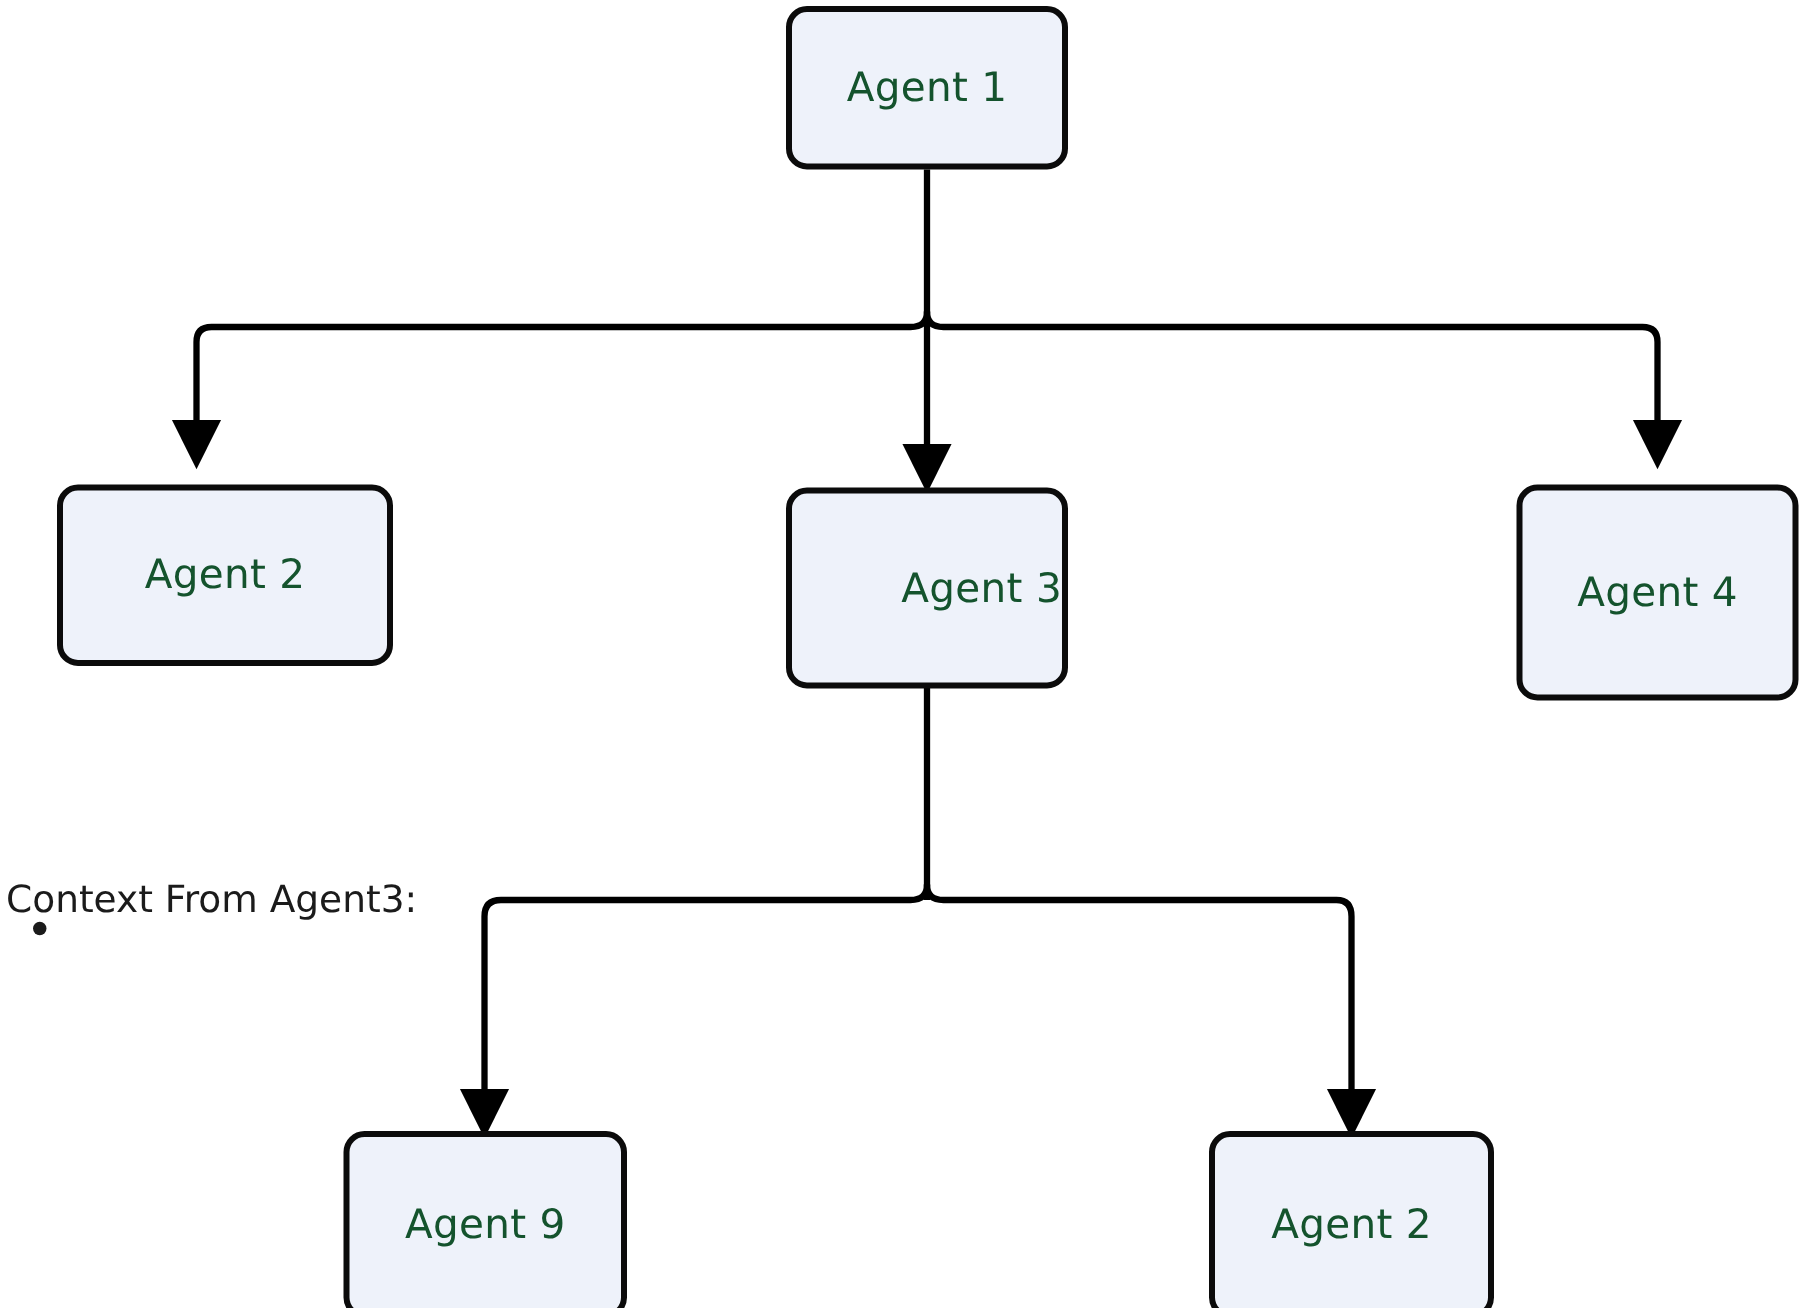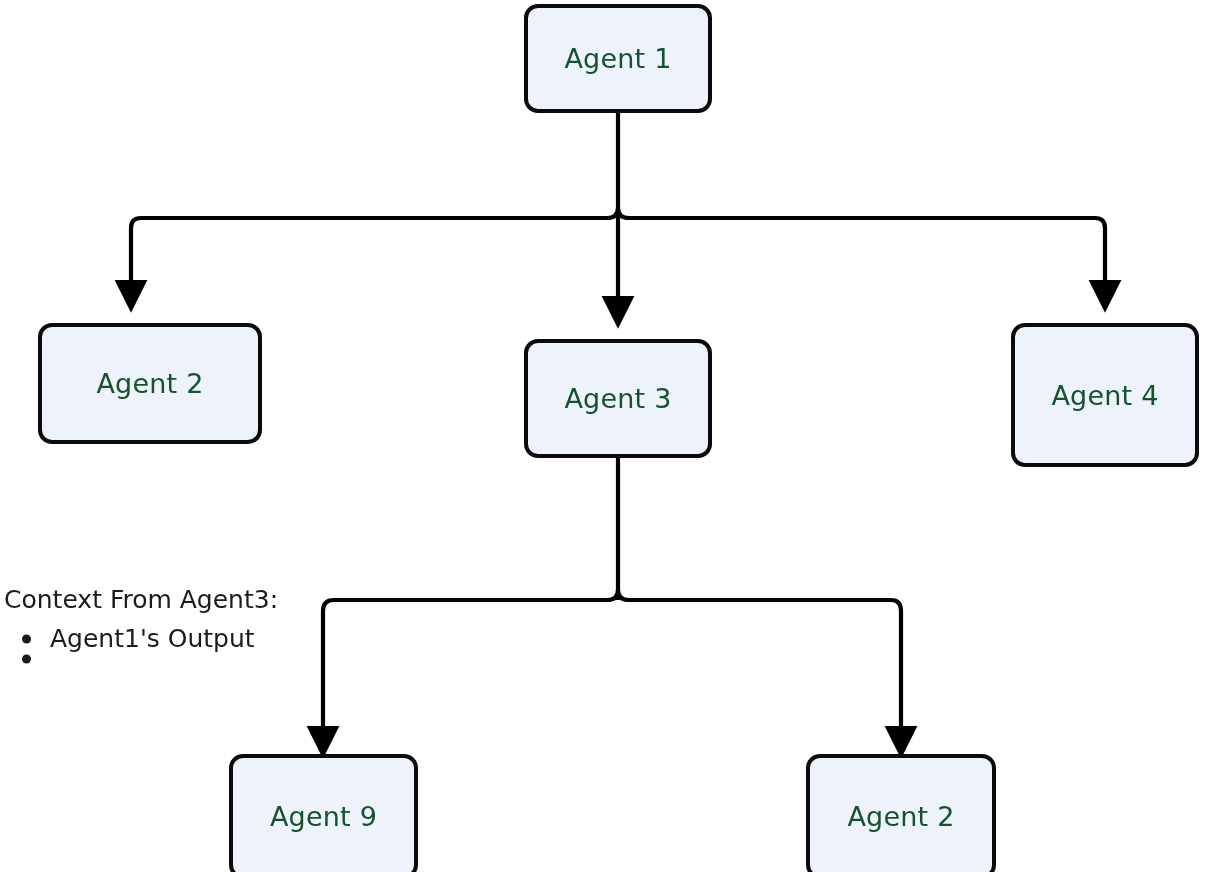--- a/index.html
+++ b/index.html
@@ -110,42 +110,38 @@
   </svg>
 
   <div class="node" style="left:524px; top:4px; width:188px; height:109px;">
     <span>Agent 1</span>
   </div>
 
   <div class="node" style="left:38px; top:323px; width:224px; height:121px;">
     <span>Agent 2</span>
   </div>
 
-  <div class="node" style="left:524px; top:339px; width:188px; height:119px;">
+  <div class="node" style="left:524px; top:325px; width:188px; height:134px;justify-content:flex-end;">
     <span>Agent 3</span>
   </div>
 
   <div class="node" style="left:1011px; top:323px; width:188px; height:144px;">
     <span>Agent 4</span>
   </div>
 
   <div class="node" style="left:229px; top:754px; width:189px; height:125px;">
     <span>Agent 9</span>
   </div>
 
   <div class="node" style="left:806px; top:754px; width:190px; height:125px;">
     <span>Agent 2</span>
   </div>
 
   <div id="context-note">
     <div class="note-title">Context From Agent3:</div>
     <ul>
       <li>
         <span class="bullet"></span>
-        <span>Agent1's Output</span>
-      </li>
-      <li>
-        <span class="bullet"></span>
       </li>
     </ul>
   </div>
 
 </div>
 
 </body></html>

